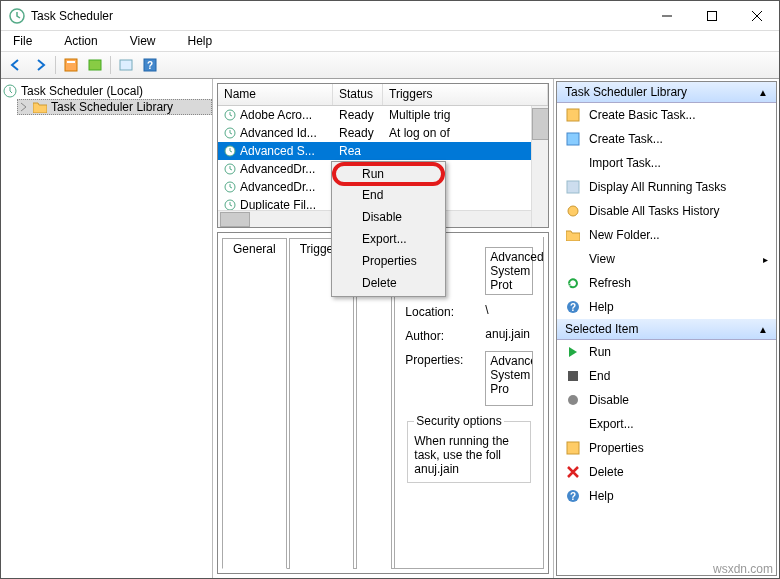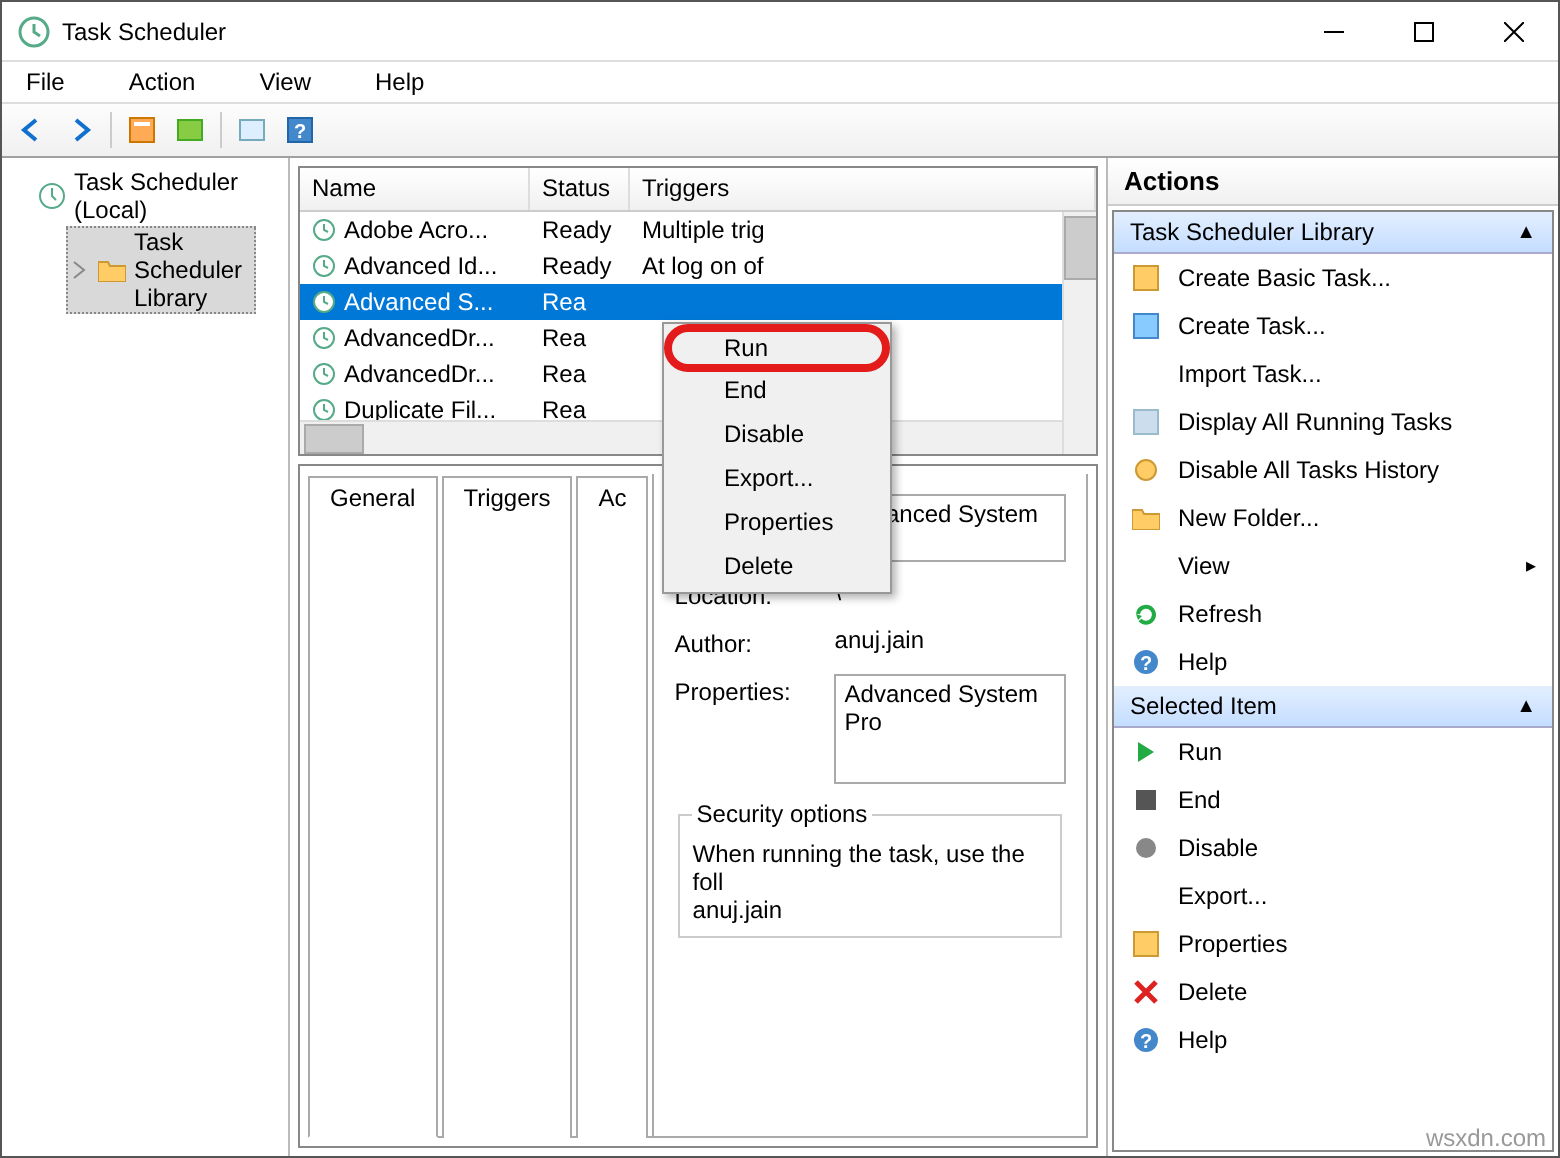--- a/index.html
+++ b/index.html
@@ -8,21 +8,21 @@
 .titlebar .icon { width: 16px; height: 16px; margin-right: 6px; }
 .titlebar .title { flex: 1; font-size: 12px; }
 .titlebar .winbtns { display: flex; }
 .titlebar .winbtn { width: 45px; height: 29px; display: flex; align-items: center; justify-content: center; }
 .menubar { height: 20px; display: flex; align-items: center; padding: 0 4px; gap: 16px; }
 .menubar .menuitem { padding: 2px 8px; }
 .toolbar { height: 28px; border-top: 1px solid #ddd; border-bottom: 1px solid #a0a0a0; background: linear-gradient(#fdfdfd,#f0f0f0); display: flex; align-items: center; padding: 0 4px; gap: 2px; }
 .toolbar .tbtn { width: 22px; height: 22px; display: flex; align-items: center; justify-content: center; border: 1px solid transparent; }
 .toolbar .sep { width: 1px; height: 18px; background: #ccc; margin: 0 2px; }
 .main { display: flex; height: calc(100% - 78px); }
-.tree { width: 144px; border-right: 1px solid #bbb; padding: 4px 16px; background:#fff; }
+.tree { width: 212px; border-right: 1px solid #bbb; padding: 4px 0; background:#fff; }
 .tree-item { display: flex; align-items: center; padding: 1px 2px; gap: 4px; }
 .tree-item.sel { background: #d9d9d9; border:1px dotted #888; padding:0 1px;}
 .center { flex: 1; display: flex; flex-direction: column; border-right: 1px solid #bbb; min-width:0; position:relative;}
 .gridwrap{border:1px solid #888; margin:4px; position:relative; height:145px; overflow:hidden;}
 .gridhead { display: flex; background: linear-gradient(#fff,#f0f0f0); border-bottom: 1px solid #ccc; height:22px;}
 .gridhead .col { padding: 3px 6px; border-right: 1px solid #ddd; font-size: 12px; }
 .gridbody { overflow:hidden;}
 .row { display: flex; height: 18px; align-items: center; }
 .row.sel { background: #0078d7; color: #ffffff; }
 .row .c { padding: 0 6px; overflow: hidden; white-space: nowrap; text-overflow: ellipsis; font-size:12px; display:flex; align-items:center; gap:4px;}
@@ -263,21 +263,20 @@
         <fieldset class="secop" style="border:1px solid #ccc; padding:6px;">
           <legend>Security options</legend>
           <div>When running the task, use the foll</div>
           <div>anuj.jain</div>
         </fieldset>
       </div>
     </div>
   </div>
 
   <div class="actions">
-    <div class="acthead">Actions</div>
     <div class="actbody">
       <div class="actgroup">
           <span>Task Scheduler Library</span>
           <span class="chev">▲</span>
         </div>
       <div class="actitem">
           <span class="aicon">
             <svg width="14" height="14">
               <rect x="1" y="1" width="12" height="12" fill="#fc6" stroke="#c93"></rect>
             </svg>

